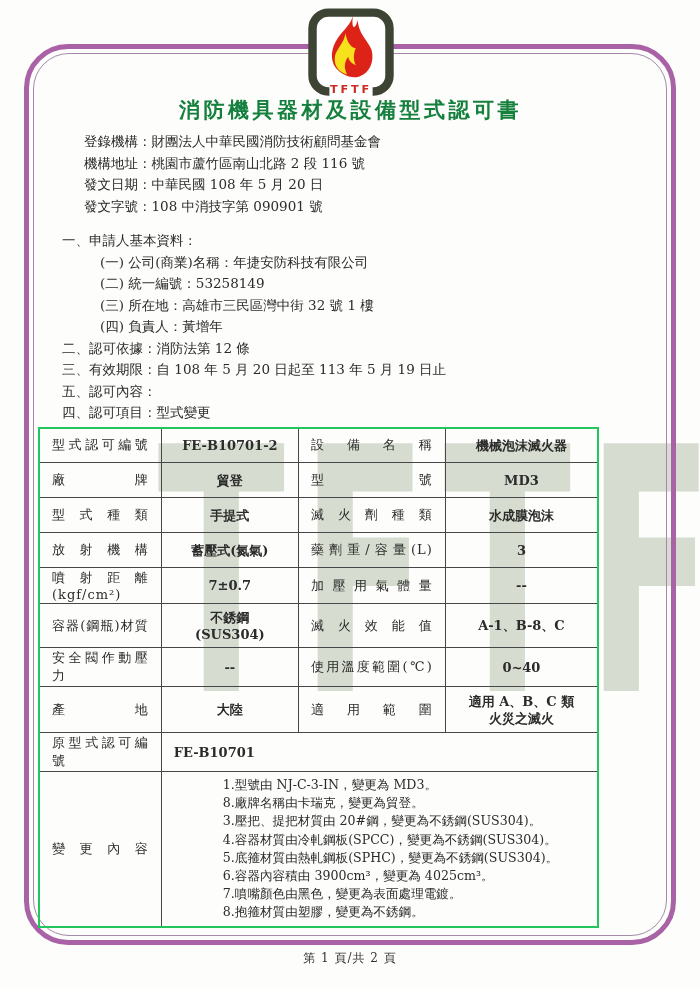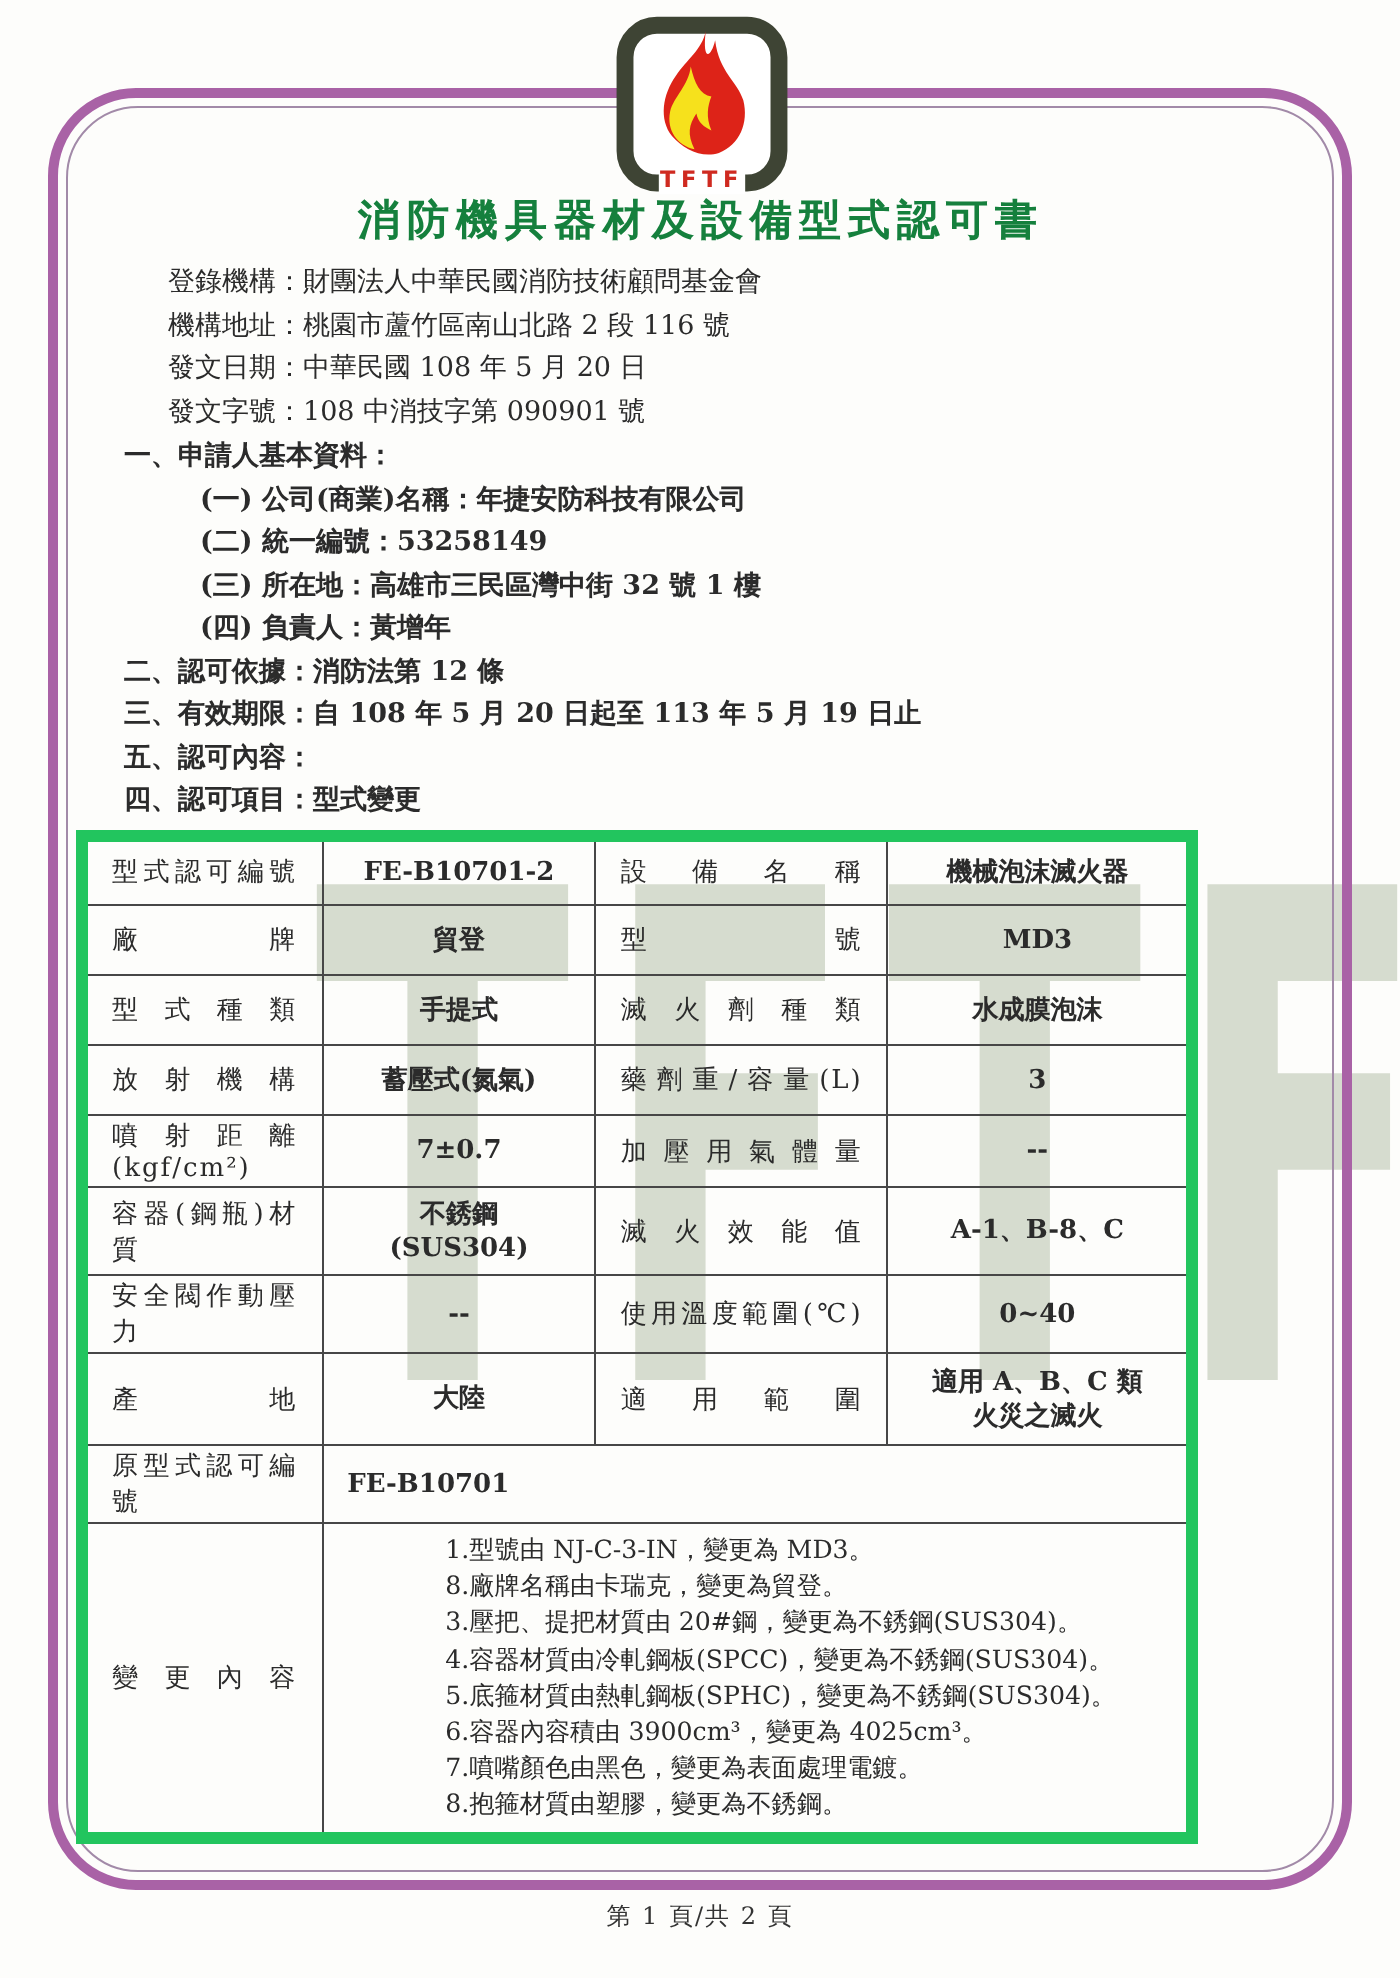--- a/index.html
+++ b/index.html
@@ -56,30 +56,30 @@
   h1.doc-title{
     margin:0 0 8px 0;
     font-size:21px;
     font-weight:600;
     letter-spacing:3.5px;
     text-align:center;
     line-height:26px;
     color:#15803d;
   }
   .fields{margin-left:46px;line-height:21.5px;}
-  .sections{margin-left:24px;line-height:21.5px;margin-top:1px;font-weight:bold;}
+  .sections{margin-left:24px;line-height:21.5px;margin-top:13px;}
   .sections .sub{margin-left:38px;}
   
   table.spec{
     border-collapse:collapse;
     width:561px;
     margin-top:3px;
     background:transparent;
     font-size:13px;
-    border:6px solid #22c55e;
+    border:2px solid #22c55e;
   }
   table.spec td{
     border:1px solid #474747;
     padding:1px 12px;
     vertical-align:middle;
   }
   .cell-label{
     text-align:justify;
     text-align-last:justify;
     letter-spacing:1px;

